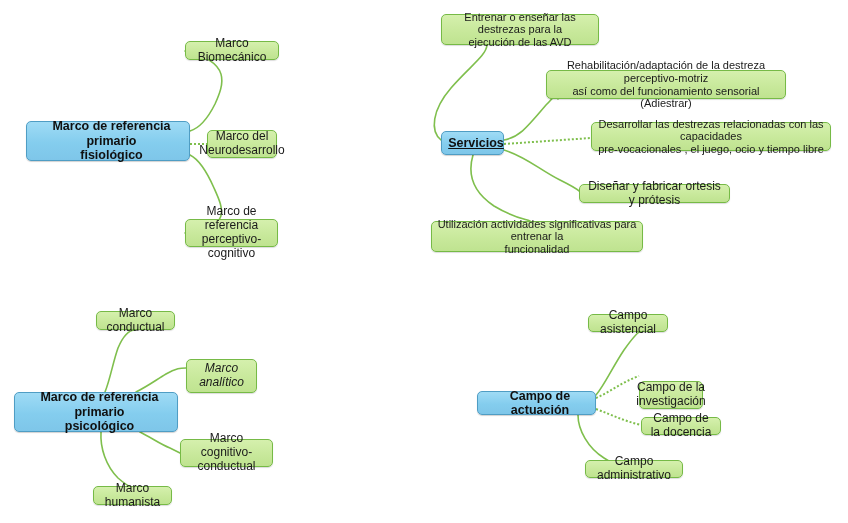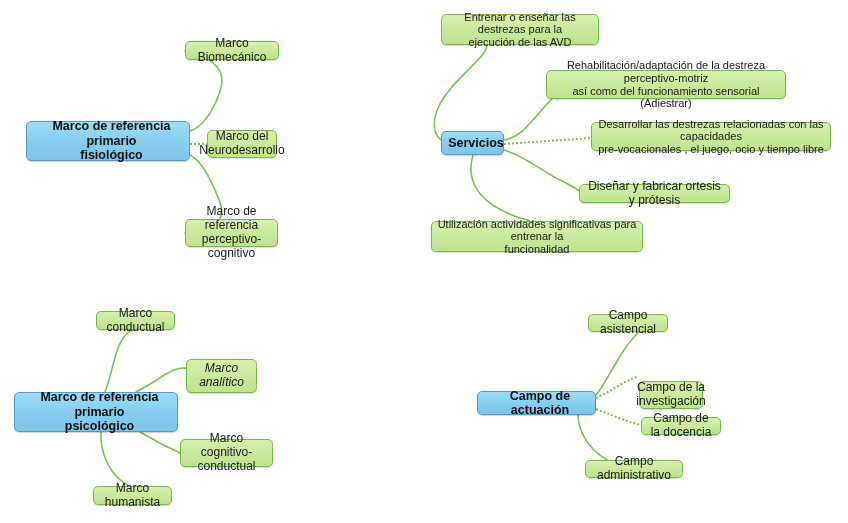--- a/index.html
+++ b/index.html
@@ -86,21 +86,21 @@
     </svg>
 
   <div id="nodes">
       <div class="node root" style="left: 26px; top: 121px; width: 164px; height: 40px;"><span>Marco de referencia primario
 fisiológico</span></div>
       <div class="node leaf" style="left: 185px; top: 41px; width: 94px; height: 19px;"><span>Marco Biomecánico</span></div>
       <div class="node leaf" style="left: 207px; top: 130px; width: 70px; height: 28px;"><span>Marco del
 Neurodesarrollo</span></div>
       <div class="node leaf" style="left: 185px; top: 219px; width: 93px; height: 28px;"><span>Marco de referencia
 perceptivo-cognitivo</span></div>
-      <div class="node root" style="left: 441px; top: 131px; width: 63px; height: 24px;"><span>Servicios</span></div>
+      <div class="node root" style="left: 441px; top: 131px; width: 63px; height: 24px; text-decoration: underline;"><span>Servicios</span></div>
       <div class="node leaf small" style="left: 441px; top: 14px; width: 158px; height: 31px;"><span>Entrenar o enseñar las destrezas para la
 ejecución de las AVD</span></div>
       <div class="node leaf small" style="left: 546px; top: 70px; width: 240px; height: 29px;"><span>Rehabilitación/adaptación de la destreza perceptivo-motriz
 así como del funcionamiento sensorial (Adiestrar)</span></div>
       <div class="node leaf small" style="left: 591px; top: 122px; width: 240px; height: 29px; justify-content: center;"><span>Desarrollar las destrezas relacionadas con las capacidades
 pre-vocacionales , el juego, ocio y tiempo libre</span></div>
       <div class="node leaf" style="left: 579px; top: 184px; width: 151px; height: 19px;"><span>Diseñar y fabricar ortesis y prótesis</span></div>
       <div class="node leaf small" style="left: 431px; top: 221px; width: 212px; height: 31px;"><span>Utilización actividades significativas para entrenar la
 funcionalidad</span></div>
       <div class="node root" style="left: 14px; top: 392px; width: 164px; height: 40px;"><span>Marco de referencia primario

